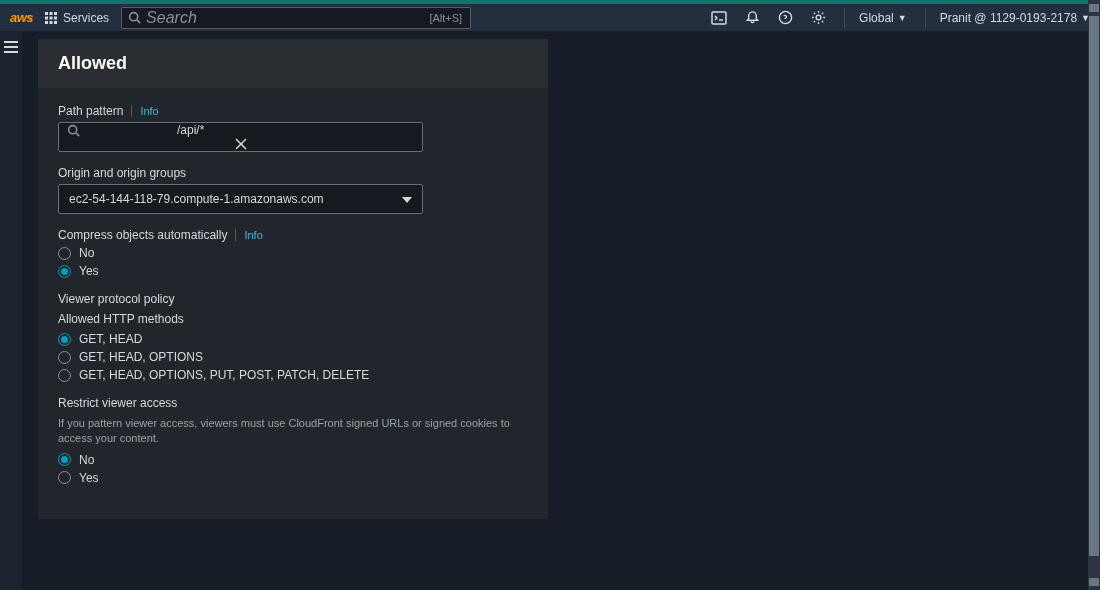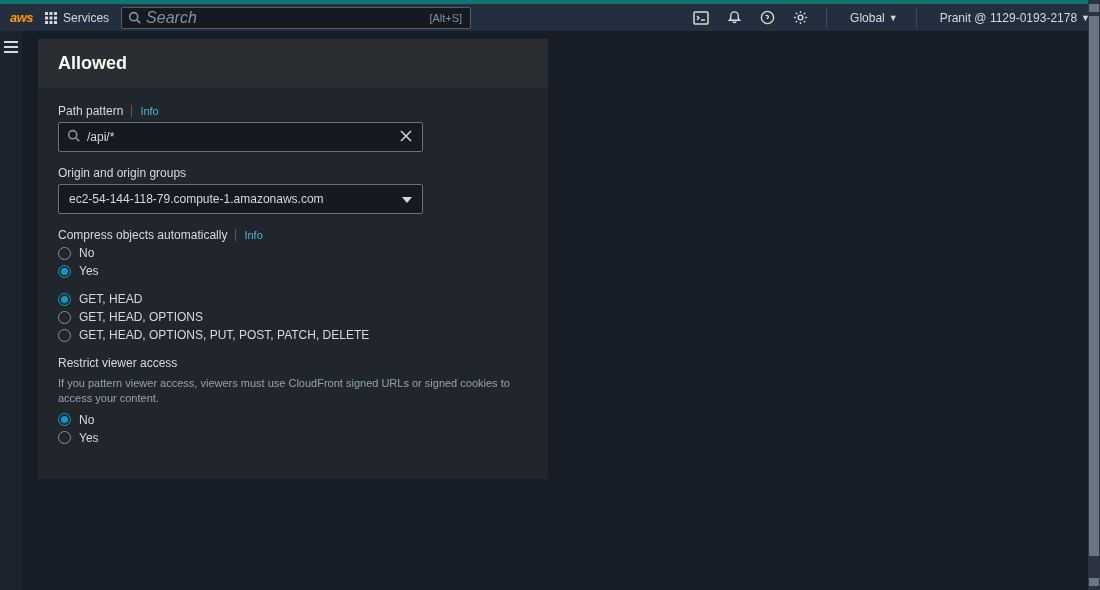--- a/index.html
+++ b/index.html
@@ -73,21 +73,21 @@
       color: #d5dbdb;
     }
     .topbar-right .icon-btn { cursor: pointer; display: flex; align-items: center; }
     .region-sel, .account-sel {
       display: flex;
       align-items: center;
       gap: 4px;
       cursor: pointer;
       font-size: 12px;
       border-left: 1px solid #3f4b58;
-      padding-left: 23px;
+      padding-left: 14px;
       height: 20px;
     }
     .caret-down { font-size: 9px; }
     .sidebar-toggle {
       position: absolute;
       top: 31px;
       left: 0;
       width: 22px;
       height: calc(100% - 31px);
       background: #1a232e;
@@ -144,20 +144,21 @@
     .input-wrap {
       position: relative;
       display: flex;
       align-items: center;
       border: 1px solid #687078;
       background: #16191f;
       height: 30px;
       border-radius: 2px;
       width: 365px;
       margin-bottom: 14px;
+      flex-direction: column;
     }
     .input-wrap .mag { position: absolute; left: 8px; }
     .text-input {
       background: transparent;
       border: none;
       outline: none;
       color: #d5dbdb;
       font-size: 12px;
       padding-left: 28px;
       flex: 1;
@@ -376,21 +377,23 @@
           <span class="radio"></span>
           <span>No</span>
         </div>
         <div class="radio-row">
           <span class="radio checked"></span>
           <span>Yes</span>
         </div>
       </div>
 
 
-
+      <div class="subsection-label">Viewer protocol policy</div>
+
+      <div class="subsection-label">Allowed HTTP methods</div>
       <div class="radio-group">
         <div class="radio-row">
           <span class="radio checked"></span>
           <span>GET, HEAD</span>
         </div>
         <div class="radio-row">
           <span class="radio"></span>
           <span>GET, HEAD, OPTIONS</span>
         </div>
         <div class="radio-row">

